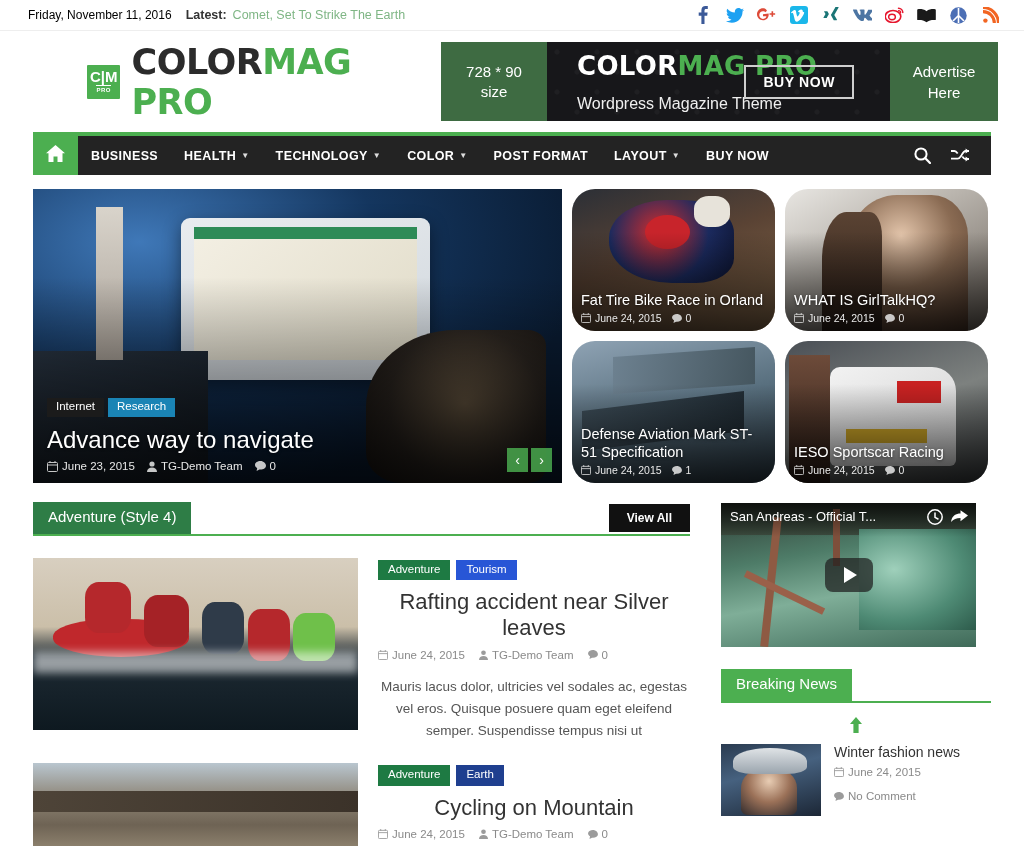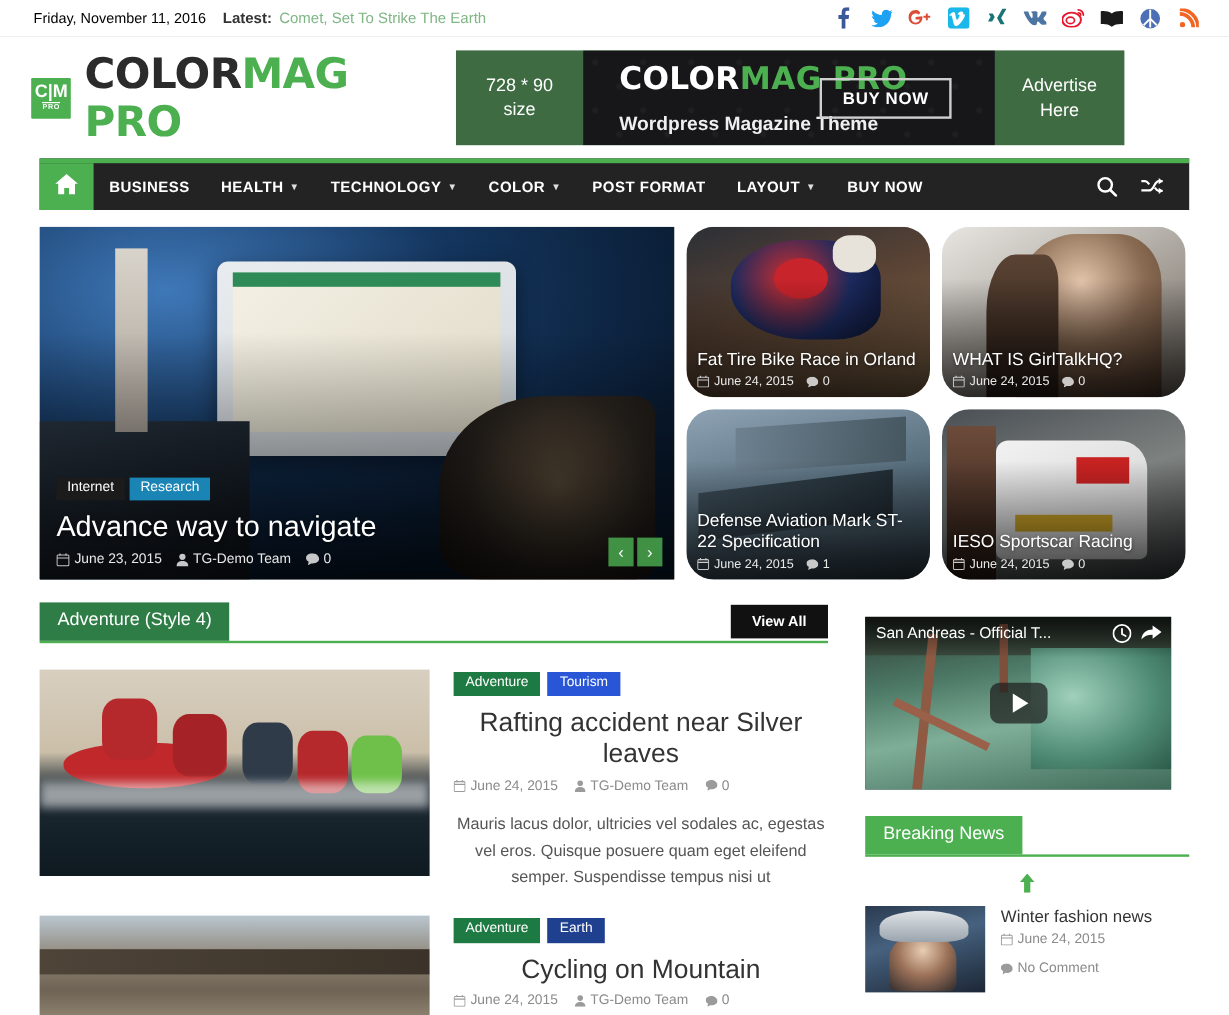--- a/index.html
+++ b/index.html
@@ -30,20 +30,21 @@
     cursor: pointer;
   }
   .social-icon svg { display: block; }
 
   
   .header {
     height: 101px;
     display: flex; align-items: center;
     padding: 0 26px;
     background: #fff;
+    justify-content: flex-end;
   }
   .logo-wrap { display: flex; align-items: center; gap: 11px; width: 352px; }
   .logo-mark {
     width: 34px; height: 34px; background: #4caf50;
     color: #fff; position: relative;
     display: flex; flex-direction: column; align-items: center; justify-content: center;
     border-radius: 1px;
   }
   .logo-mark .lm-top {
     font-size: 15px; font-weight: bold; letter-spacing: 0px;
@@ -76,21 +77,21 @@
     background-image:
       radial-gradient(circle at 10px 10px, rgba(255,255,255,.035) 2px, transparent 3px),
       radial-gradient(circle at 30px 30px, rgba(255,255,255,.035) 2px, transparent 3px);
     background-size: 40px 40px;
     display: flex; align-items: center; padding-left: 30px;
     position: relative;
   }
   .ad-title { font-size: 26px; font-weight: bold; letter-spacing: .3px; font-family: "DejaVu Sans", sans-serif; }
   .ad-title .w { color: #fff; }
   .ad-title .g { color: #4caf50; }
-  .ad-sub { color: #efefef; font-size: 16px; margin-top: 14px; font-weight: bold; }
+  .ad-sub { color: #efefef; font-size: 16px; margin-top: 14px; }
   .ad-buy {
     position: absolute; right: 36px; top: 50%; transform: translateY(-50%);
     border: 2px solid #cfcfcf; color: #fff;
     padding: 7px 17px; font-size: 14px; font-weight: bold; letter-spacing: .6px;
     cursor: pointer;
   }
   .ad-right {
     width: 108px; flex: 0 0 108px;
     display: flex; flex-direction: column; align-items: center; justify-content: center;
     color: #fff; font-size: 15px; line-height: 21px;
@@ -198,21 +199,21 @@
     color: #8a8a8a; font-size: 11.5px;
   }
   .art-meta span { display: flex; align-items: center; gap: 4px; }
   .art-excerpt {
     margin-top: 15px; color: #555; font-size: 13.5px; line-height: 1.62;
   }
 
   
   .widget { margin-bottom: 22px; }
   .yt {
-    margin-top: 12px; width: 255px; height: 144px; position: relative; overflow: hidden;
+    margin-top: 1px; width: 255px; height: 144px; position: relative; overflow: hidden;
     background: #2d4d46;
   }
   .yt-top {
     position: absolute; top: 0; left: 0; right: 0; height: 34px;
     background: linear-gradient(to bottom, rgba(0,0,0,.55), rgba(0,0,0,0));
     display: flex; align-items: flex-start; padding: 6px 8px 0 9px; gap: 8px;
   }
   .yt-title { color: #fff; font-size: 13px; white-space: nowrap; flex: 1; cursor: pointer; }
   .yt-icon { color: #fff; display: flex; align-items: center; cursor: pointer; }
   .yt-play {
@@ -477,21 +478,21 @@
       </div>
     </div>
 
     <div class="feat-sm">
       <div class="ph" style="background:linear-gradient(165deg,#8fa3b4 0%,#59707f 48%,#2b3a45 100%)">
         <div style="position:absolute;left:5%;top:42%;width:80%;height:28%;background:linear-gradient(100deg,#3d4d58,#202b33);transform:skewY(-7deg)"></div>
         <div style="position:absolute;left:20%;top:8%;width:70%;height:26%;background:linear-gradient(100deg,#6d8190,#45565f);transform:skewY(-4deg)"></div>
       </div>
       <div class="shade"></div>
       <div class="feat-caption">
-        <div class="feat-title">Defense Aviation Mark ST-22 Specification</div>
+        <div class="feat-title">Defense Aviation Mark ST-51 Specification</div>
         <div class="meta">
           <span>
             <span class="ico">
                 <svg width="10" height="10" viewBox="0 0 11 11">
                   <rect x=".5" y="1.5" width="10" height="9" rx="1" fill="none" stroke="currentColor"></rect>
                   <path d="M.5 4h10M3 0v2M8 0v2" stroke="currentColor"></path>
                 </svg>
               </span>
             <span>June 24, 2015</span>
           </span>

